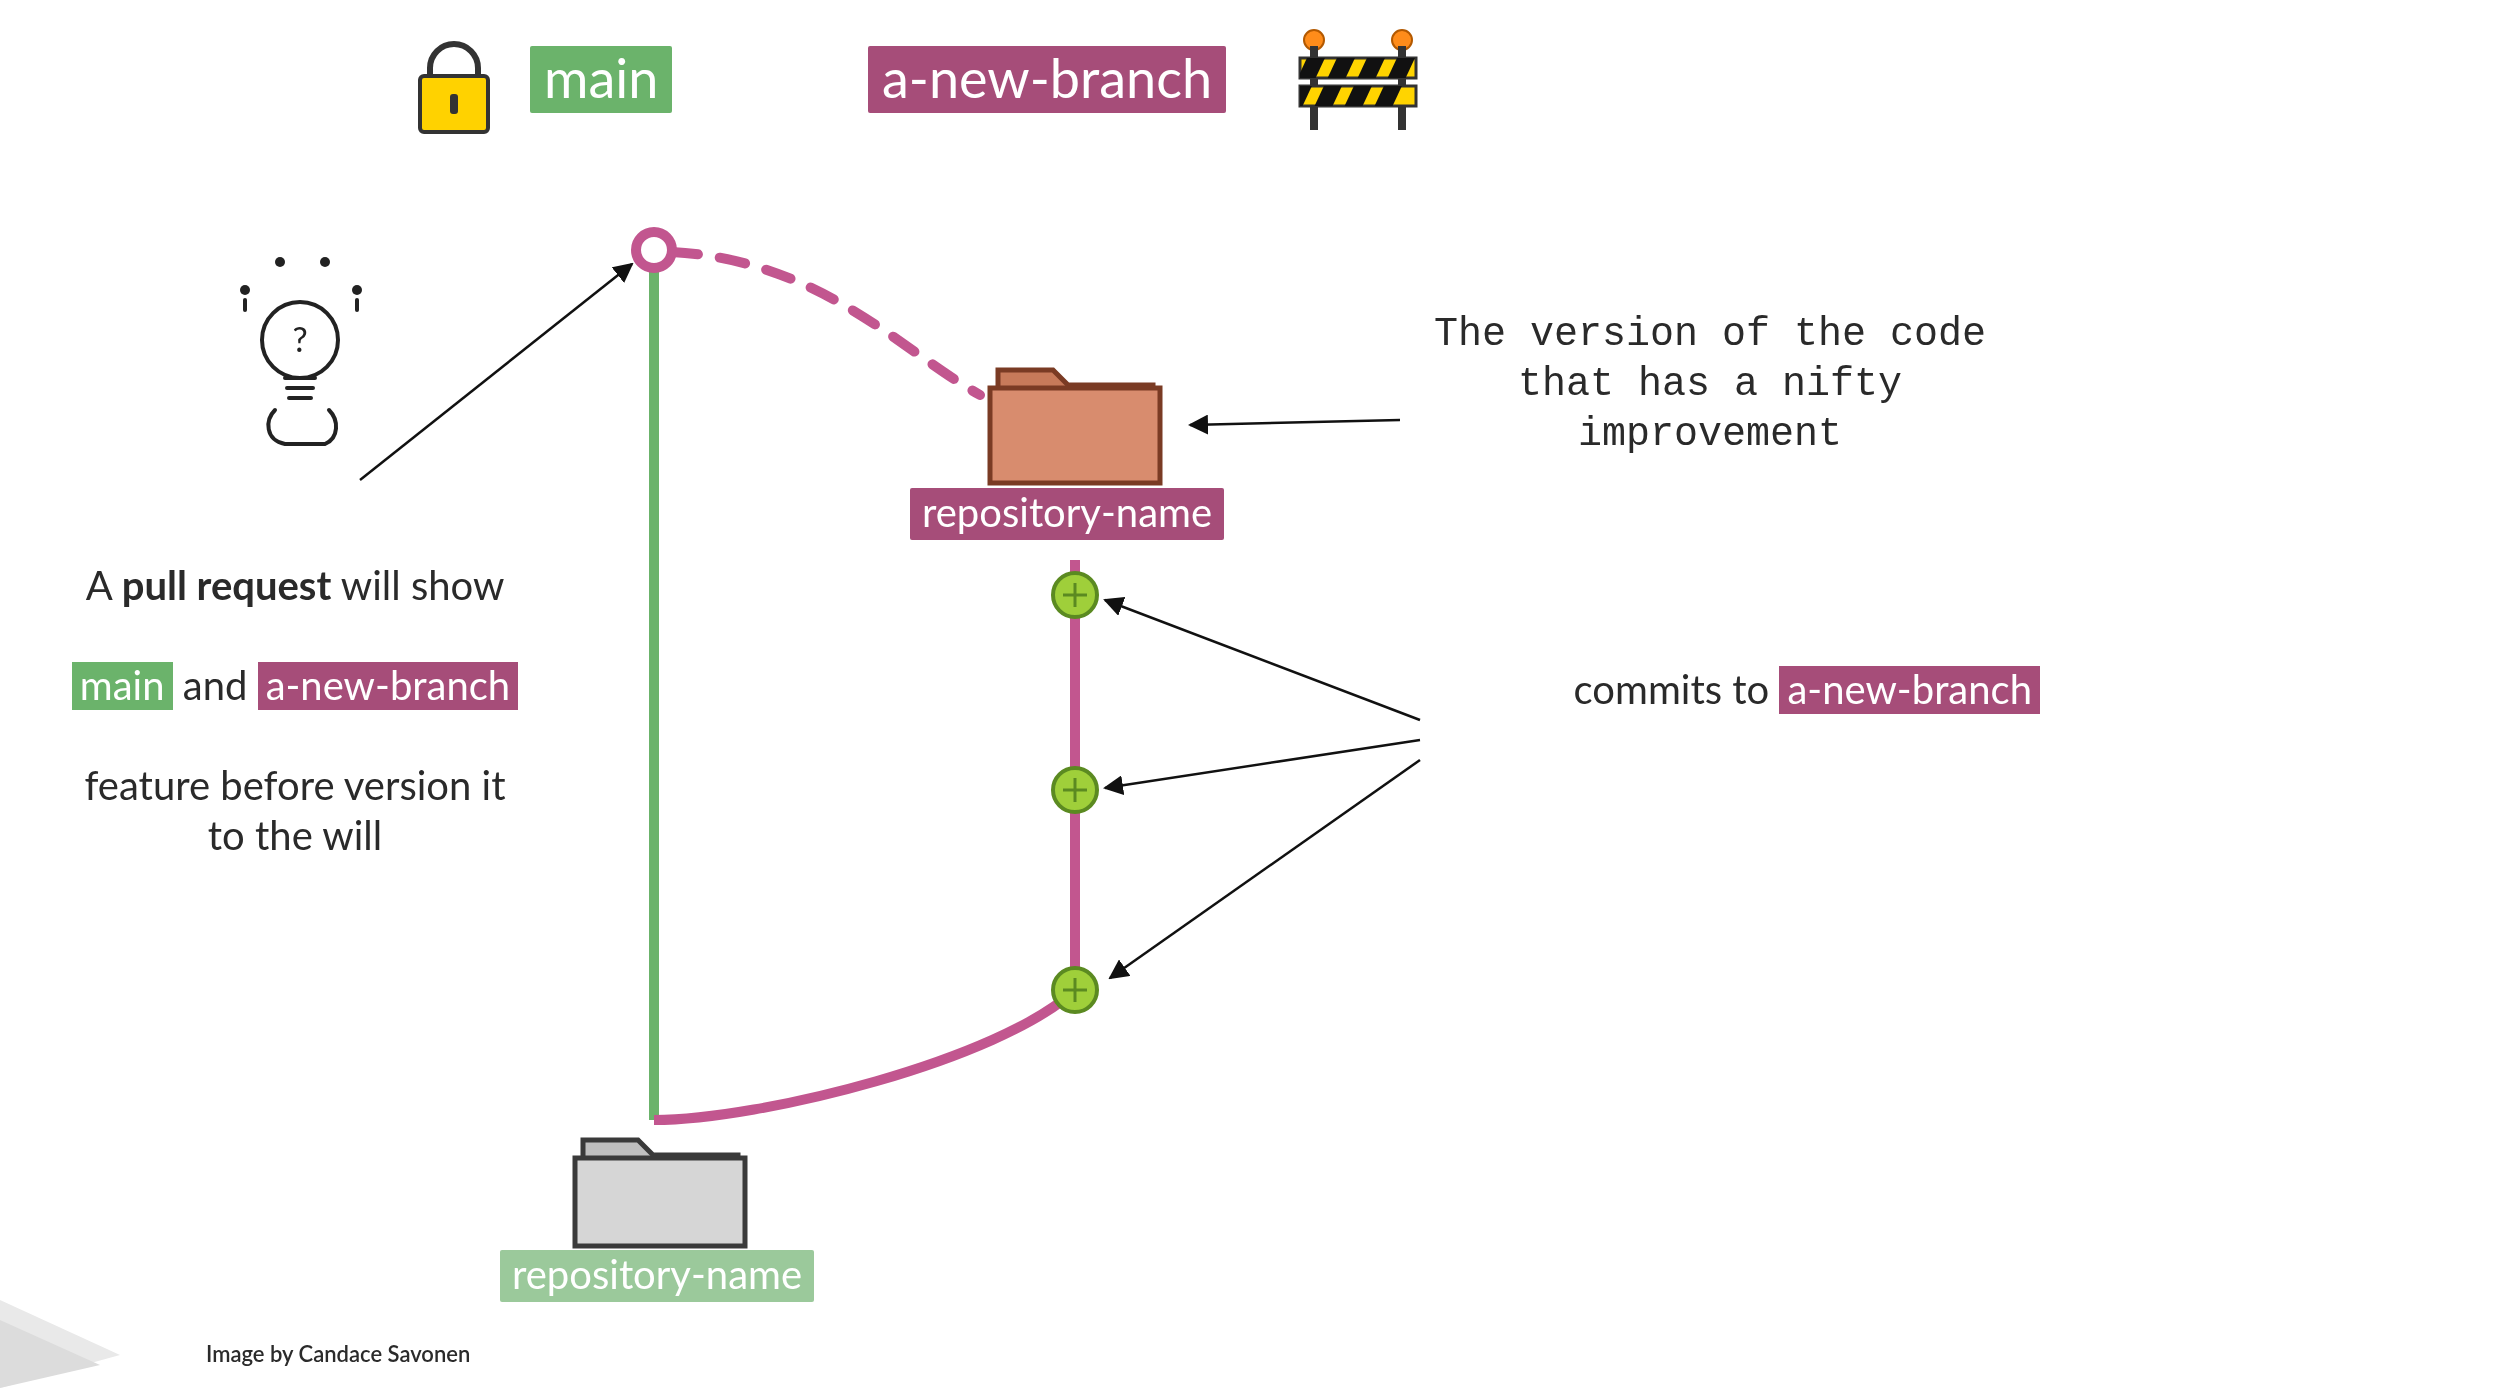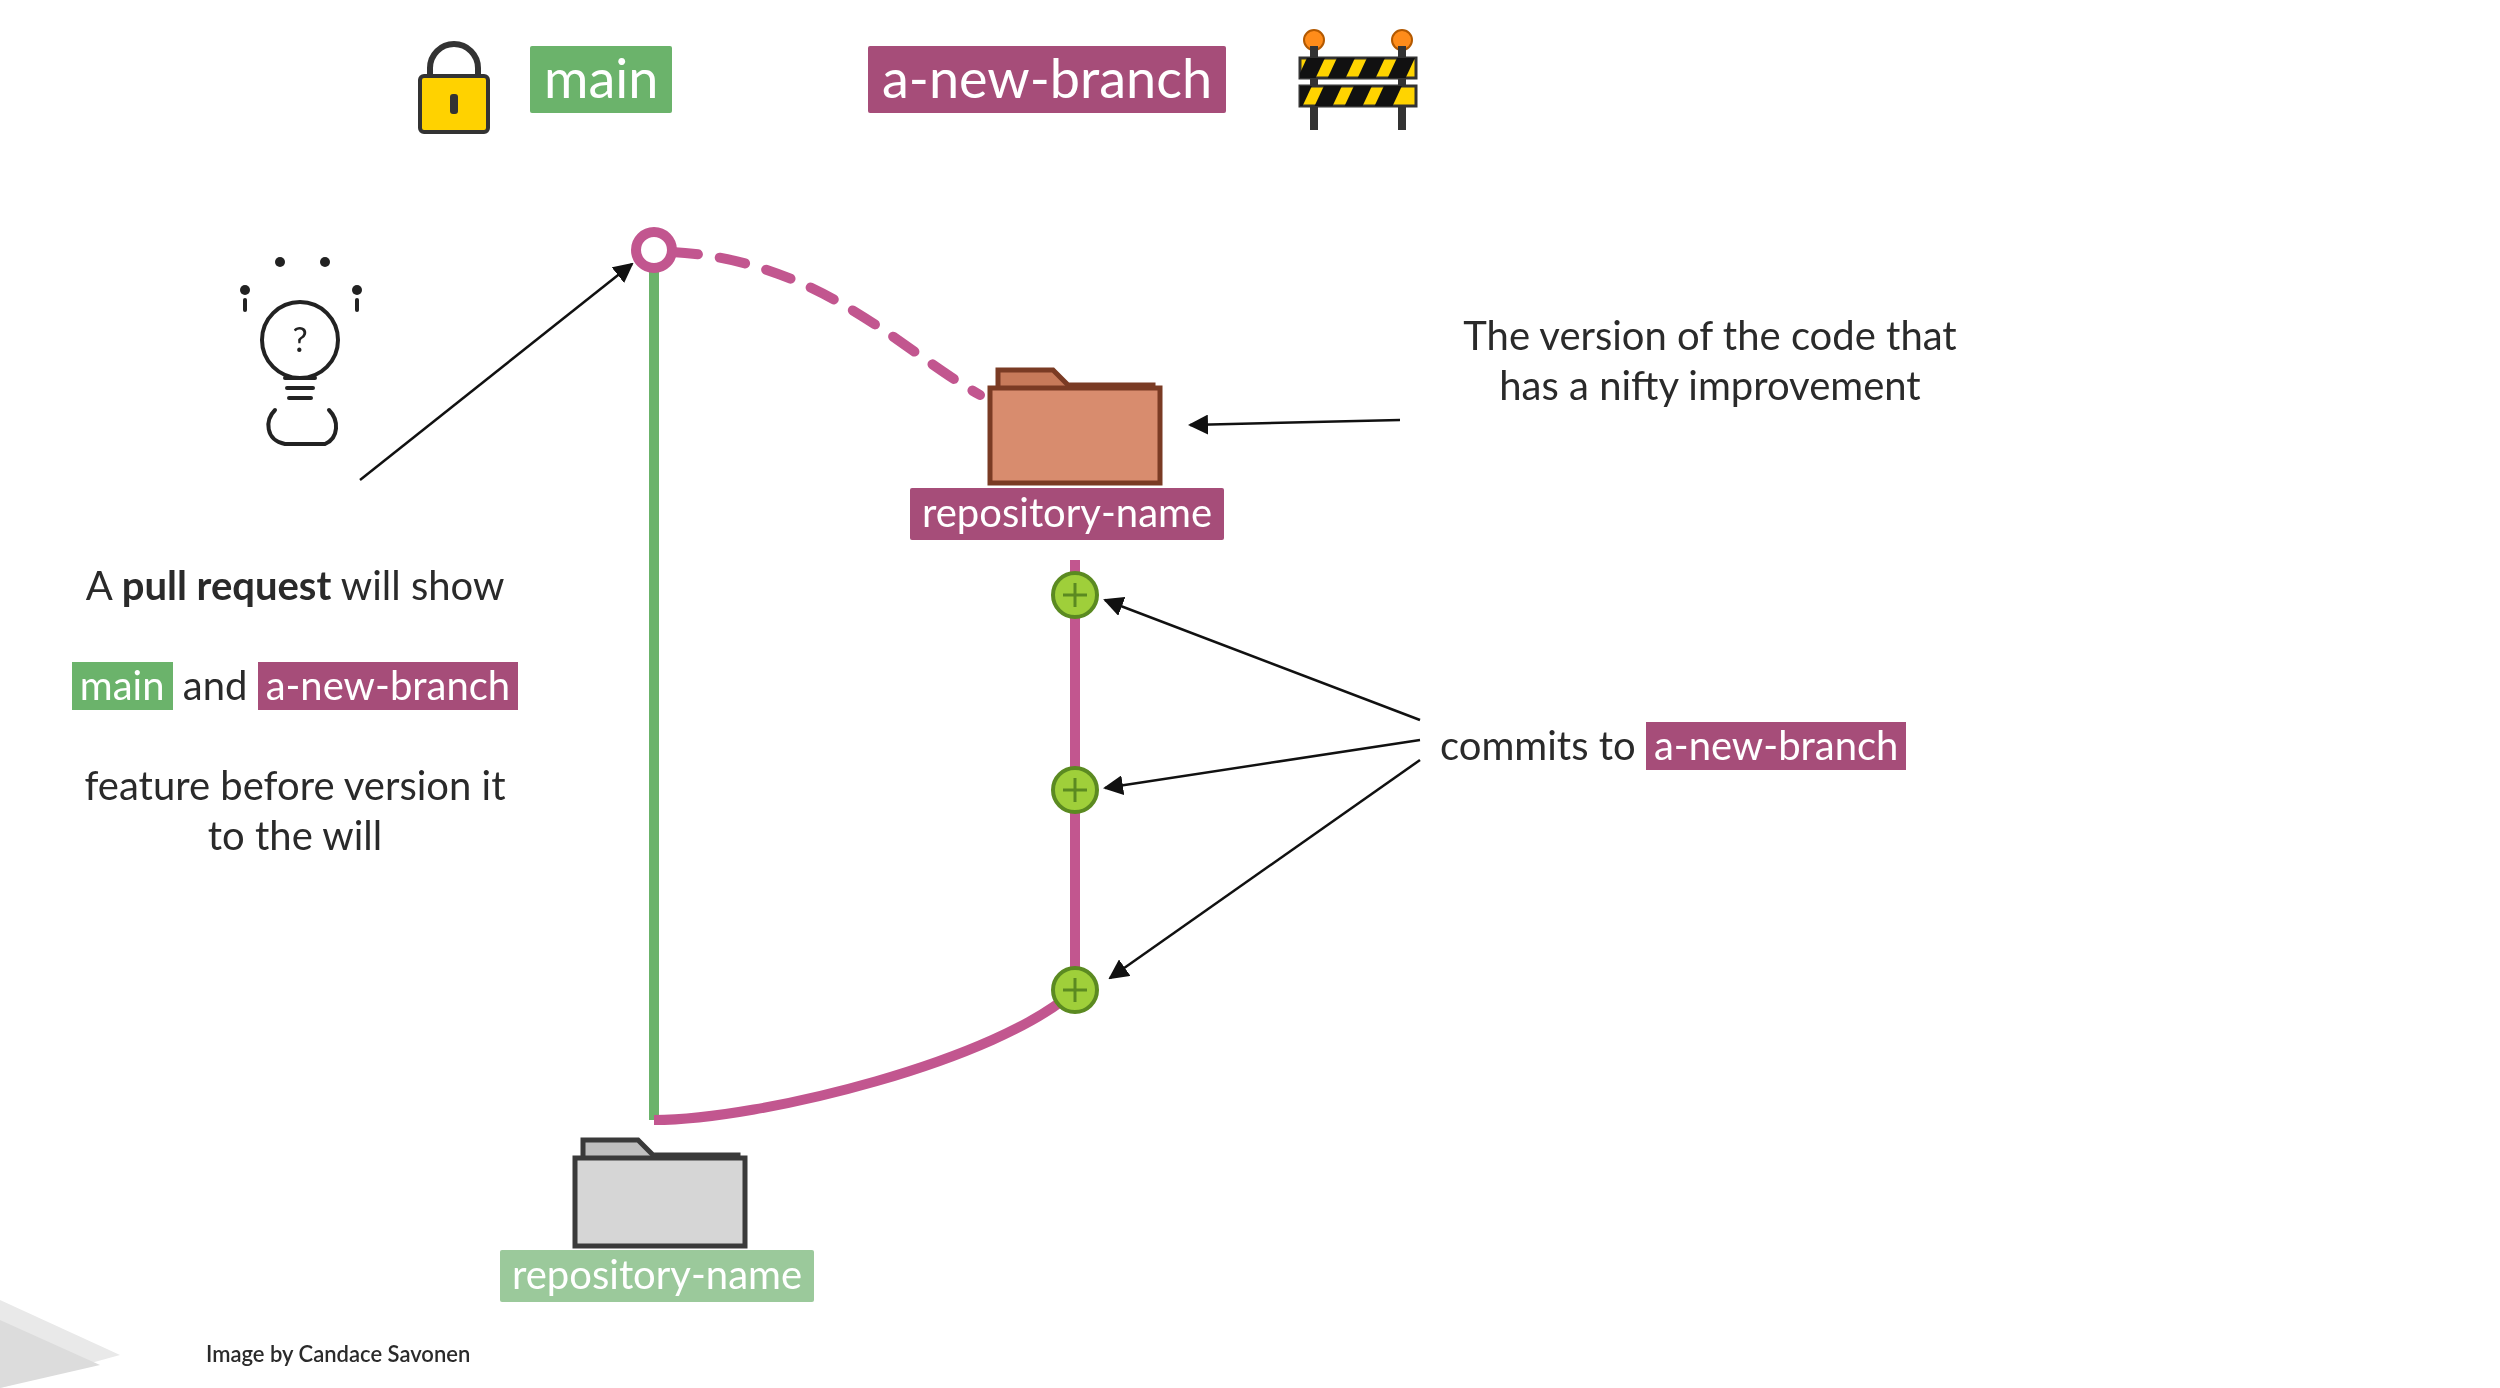--- a/index.html
+++ b/index.html
@@ -160,23 +160,23 @@
   <path d="M 0 1320 L 100 1365 L 0 1388 Z" fill="#dcdcdc"></path>
 </svg>
 
 <span class="abs badge badge-green" style="left:530px; top:46px;">main</span>
 <span class="abs badge badge-pink" style="left:868px; top:46px;">a-new-branch</span>
 
 <span class="abs badge badge-pink" style="left:910px; top:488px; font-size:40px; padding:2px 12px 6px 12px;">repository-name</span>
 
 <span class="abs badge badge-green-light" style="left:500px; top:1250px; font-size:40px; padding:2px 12px 6px 12px;">repository-name</span>
 
-<div class="abs caption" style="left:1430px; top:310px; width:560px;">The version of the code that has a nifty improvement</div>
+<div class="abs caption" style="left:1430px; top:310px; width:560px;font-family:Liberation Mono, monospace;">The version of the code that has a nifty improvement</div>
 
-<div class="abs caption" style="left:1440px; top:720px; width:600px; text-align:left;">
+<div class="abs caption" style="left:1440px; top:664px; width:600px; text-align:right;">
   <span>commits to </span><span class="small-badge" style="background:#a64d79;">a-new-branch</span>
 </div>
 
 <div class="abs caption" style="left:20px; top:560px; width:550px;">
   <span>A </span><b>pull request</b><span> will show</span><br>
   <br>
   <span class="small-badge" style="background:#6bb36b;">main</span><span> and </span><span class="small-badge" style="background:#a64d79;">a-new-branch</span><br>
   <br>
   <span>feature before version it</span><br>
   <span>to the will</span>

